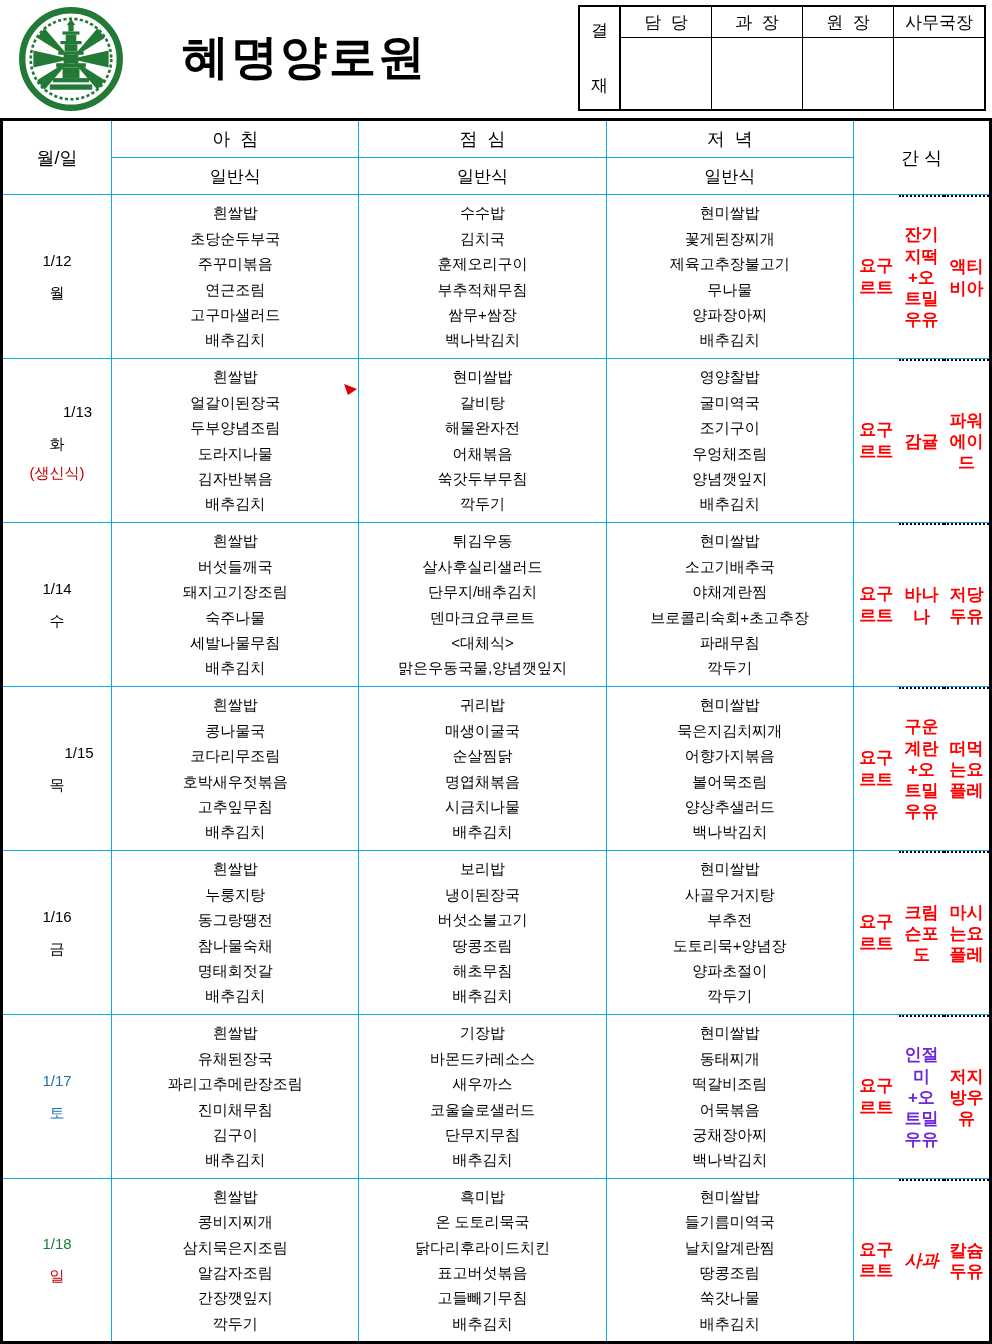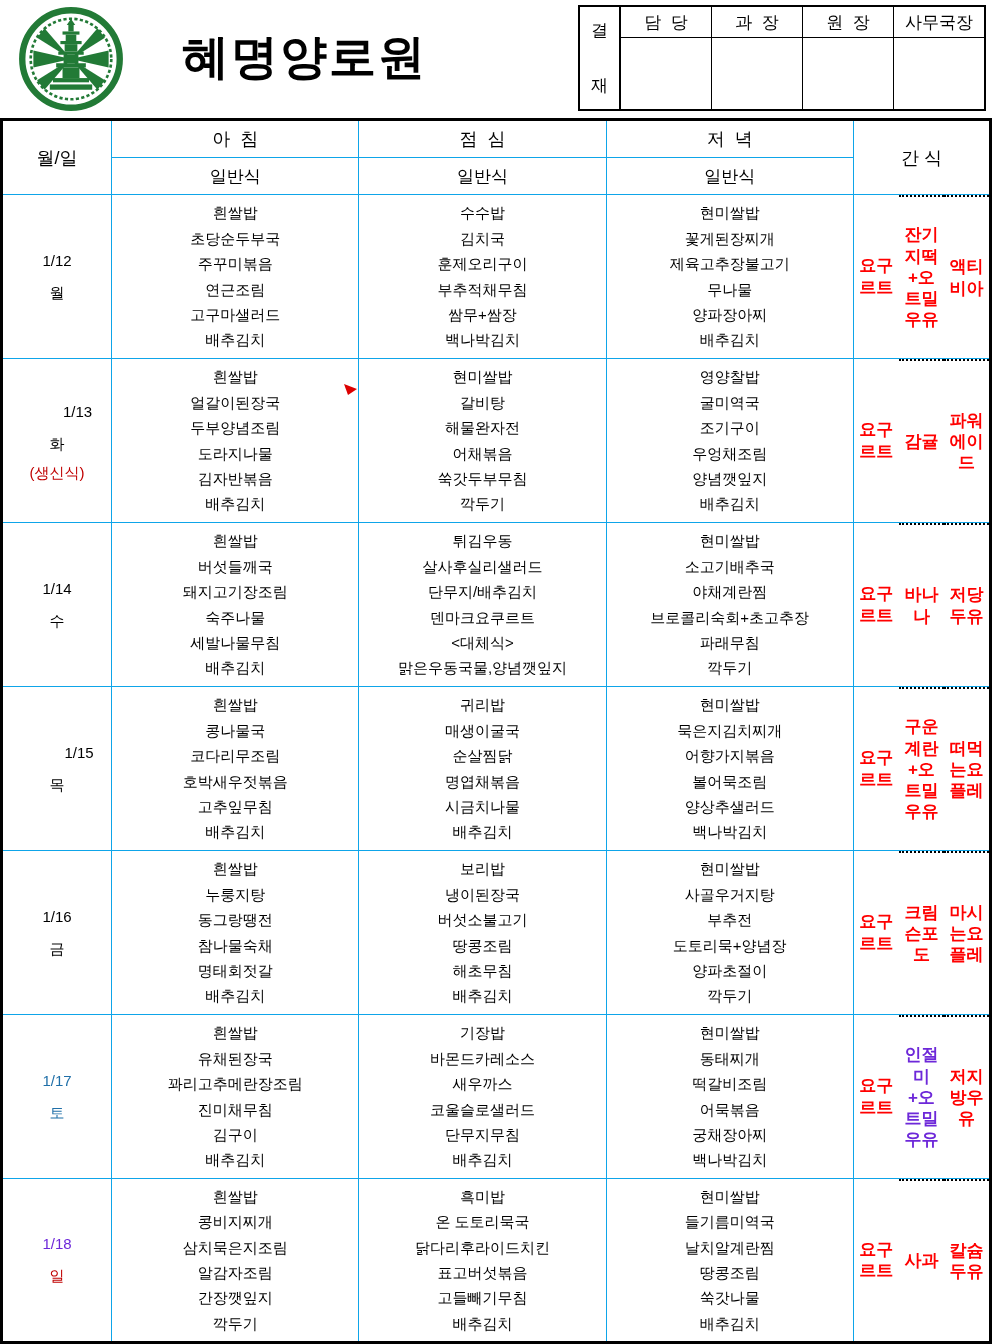--- a/index.html
+++ b/index.html
@@ -376,21 +376,21 @@
         <div class="snack-cell-inner">
               <div class="snack-sub" style="color: rgb(255, 0, 0);">요구르트</div>
               <div class="snack-sub snack-sep" style="color: #6d28d9;">인절미+오트밀우유</div>
               <div class="snack-sub snack-sep" style="color: rgb(255, 0, 0);">저지방우유</div>
             </div>
       </td>
     </tr>
 
     <tr class="day-row">
       <td class="day-cell">
-        <div class="d-line" style="color: #6d28d9;">1/18</div>
+        <div class="d-line" style="color: #15803d;">1/18</div>
         <div class="d-line" style="color: rgb(192, 0, 0);">일</div>
 
       </td>
       <td class="meal-cell">
             <div class="menu-line">흰쌀밥</div>
             <div class="menu-line">콩비지찌개</div>
             <div class="menu-line">삼치묵은지조림</div>
             <div class="menu-line">알감자조림</div>
             <div class="menu-line">간장깻잎지</div>
             <div class="menu-line">깍두기</div>
@@ -407,21 +407,21 @@
             <div class="menu-line">현미쌀밥</div>
             <div class="menu-line">들기름미역국</div>
             <div class="menu-line">날치알계란찜</div>
             <div class="menu-line">땅콩조림</div>
             <div class="menu-line">쑥갓나물</div>
             <div class="menu-line">배추김치</div>
           </td>
       <td class="snack-col">
         <div class="snack-cell-inner">
               <div class="snack-sub" style="color: rgb(255, 0, 0);">요구르트</div>
-              <div class="snack-sub snack-sep" style="color: rgb(255, 0, 0);">사과</div>
+              <div class="snack-sub snack-sep" style="color: rgb(255, 0, 0); font-style: italic;">사과</div>
               <div class="snack-sub snack-sep" style="color: rgb(255, 0, 0);">칼슘두유</div>
             </div>
       </td>
     </tr>
   </tbody>
   </table>
 
 </div>
 
 </body></html>

